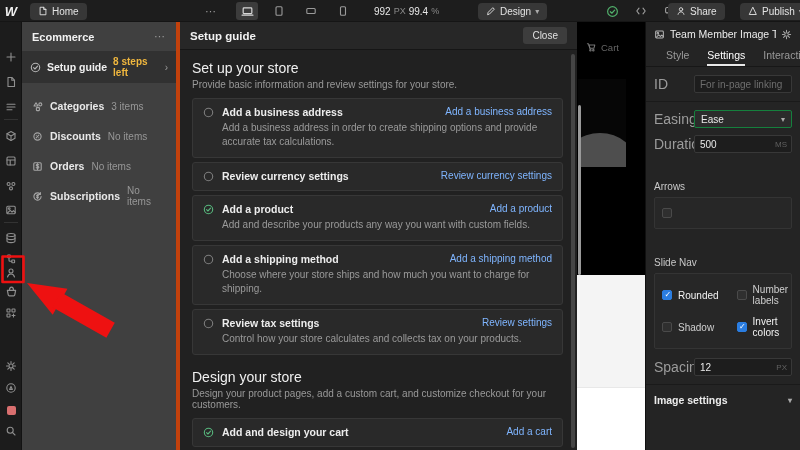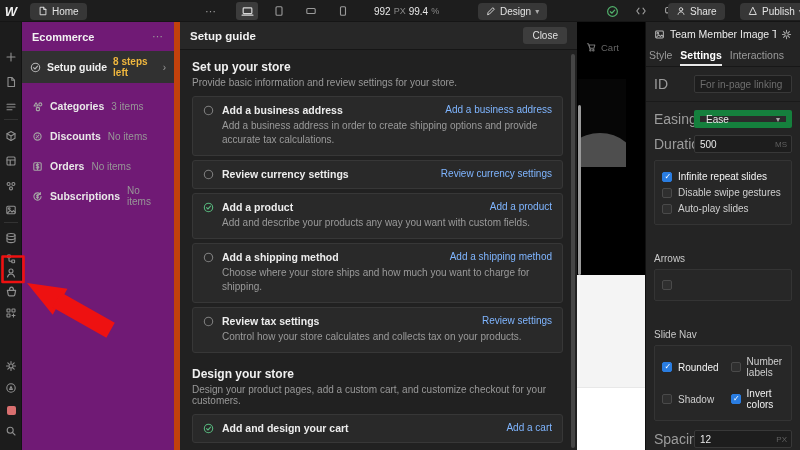--- a/index.html
+++ b/index.html
@@ -22,39 +22,39 @@
   .tbico{color:#9f9f9f;display:flex;align-items:center;justify-content:center;width:20px}
   .chev{font-size:8px;color:#aaa}
 
   
   .rail{position:absolute;left:0;top:22px;width:22px;bottom:0;background:#1c1c1c;border-right:1px solid #131313;z-index:4}
   .ri{position:absolute;left:0;width:22px;height:20px;display:flex;align-items:center;justify-content:center;color:#8f8f8f}
   .rsep{position:absolute;left:4px;width:14px;height:1px;background:#333}
   .red-dot{width:9px;height:9px;border-radius:2px;background:#d96f6f}
 
   
-  .ecom{position:absolute;left:22px;top:22px;width:158px;bottom:0;background:#701a75;border-right:6px solid #c2410c;z-index:3}
+  .ecom{position:absolute;left:22px;top:22px;width:158px;bottom:0;background:#404040;border-right:4px solid #c2410c;z-index:3}
   .ecom-head{display:flex;align-items:center;justify-content:space-between;padding:8px 10px 7px}
   .ecom-title{font-size:11px;font-weight:bold;color:#f2f2f2}
   .ecom-setup{background:#313131;display:flex;align-items:center;gap:6px;padding:5px 8px;margin:1px 0 8px;color:#b5b5b5}
   .ecom-setup .lb{font-size:10.5px;font-weight:bold;color:#f0f0f0}
   .yellow{color:#f0b73e;font-size:10px;font-weight:bold;flex:1}
   .chv-r{color:#9a9a9a;font-size:10px}
   .ecom-item{display:flex;align-items:center;gap:7px;padding:0 10px;height:30px;color:#a5a5a5}
   .ecom-item .lb{font-size:10.5px;font-weight:bold;color:#e9e9e9}
   .ecom-item .ct{font-size:10px;color:#979797}
 
   
   .setup{position:absolute;left:180px;top:22px;width:397px;bottom:0;background:#212121;z-index:3}
   .setup-head{height:28px;background:#272727;border-bottom:1px solid #161616;display:flex;align-items:center;justify-content:space-between;padding:0 10px}
   .setup-title{font-size:11.5px;font-weight:bold;color:#f2f2f2}
   .close-btn{background:#3d3d3d;border-radius:3px;font-size:10px;color:#e0e0e0;padding:3px 9px}
   .setup-body{padding:10px 14px 0 12px;height:400px;overflow:hidden}
   .sec{margin-bottom:14px}
-  .sec-h{font-size:12px;font-weight:bold;color:#f0f0f0;margin-bottom:3px}
+  .sec-h{font-size:14px;font-weight:normal;color:#f0f0f0;margin-bottom:3px}
   .sec-sub{font-size:10px;color:#999;margin-bottom:8px}
   .card{background:#292929;border:1px solid #373737;border-radius:3px;padding:7px 10px 8px;margin-bottom:4px}
   .card-top{display:flex;align-items:flex-start;gap:8px}
   .st-ic{margin-top:1px;color:#7e7e7e}
   .card.is-done .st-ic{color:#58b87e}
   .st-ic .done-ic{display:none}
   .card.is-done .st-ic .done-ic{display:block}
   .card-title{font-size:10.5px;font-weight:bold;color:#ededed;flex:1}
   .card-link{font-size:10px;color:#7fb5ff;white-space:nowrap}
   .card-desc{font-size:10px;color:#9a9a9a;margin:3px 0 0 19px;line-height:1.4;max-width:330px}
@@ -67,41 +67,41 @@
   .hero::after{content:"";position:absolute;left:-14px;bottom:-28px;width:72px;height:62px;background:#4e4e4e;border-radius:50%}
   .hero::before{content:"";position:absolute;right:-22px;bottom:-32px;width:62px;height:56px;background:#383838;border-radius:50%}
   .graysec{position:absolute;top:253px;left:0;width:68px;height:112px;background:#f4f4f4}
   .cv-foot{position:absolute;top:365px;left:0;width:68px;bottom:0;background:#fff;border-top:1px solid #e8e8e8}
   .cv-scroll{position:absolute;left:1px;top:83px;width:3px;height:170px;background:#9a9a9a;border-radius:2px}
 
   
   .settings{position:absolute;left:645px;top:22px;width:155px;bottom:0;background:#242424;border-left:1px solid #101010;z-index:3;overflow:hidden}
   .set-head{height:24px;display:flex;align-items:center;gap:5px;padding:0 8px;color:#b5b5b5}
   .set-title{font-size:10.5px;color:#ececec;flex:1;white-space:nowrap;overflow:hidden}
-  .tabs{display:flex;gap:8px;padding:0 3px;height:21px;border-bottom:1px solid #171717}
+  .tabs{display:flex;gap:18px;padding:0 20px;height:21px;border-bottom:1px solid #171717}
   .tab{font-size:10.5px;color:#9a9a9a;display:flex;align-items:center;height:100%;border-bottom:2px solid transparent}
-  .tab.active{color:#fff;border-color:#e8e8e8;font-weight:bold}
+  .tab.active{color:#fff;border-color:#e8e8e8;font-weight:normal}
   .set-body{padding:8px 8px 0}
   .row{display:flex;align-items:center;margin-bottom:7px}
   .lab{width:40px;font-size:14px;color:#9c9c9c;flex-shrink:0}
   .field{flex:1;height:18px;background:#1d1d1d;border:1px solid #383838;border-radius:2px;display:flex;align-items:center;padding:0 5px;font-size:10px;color:#e8e8e8;font-family:"Liberation Sans",sans-serif;width:100%}
   input.field{outline:none}
   input.field::placeholder{color:#6e6e6e}
   .fwrap{flex:1;position:relative;display:flex}
   .unit{position:absolute;right:5px;top:5px;color:#606060;font-size:8px}
-  .select{flex:1;height:18px;background:#2b2b2b;border:6px solid #15803d;border-radius:2px;display:flex;align-items:center;justify-content:space-between;padding:0 6px;font-size:10px;color:#e8e8e8}
+  .select{flex:1;height:18px;background:#2b2b2b;border:1px solid #15803d;border-radius:2px;display:flex;align-items:center;justify-content:space-between;padding:0 6px;font-size:10px;color:#e8e8e8}
   .hr{height:1px;background:#1a1a1a;margin:8px -8px}
   .groupbox{background:#272727;border:1px solid #343434;border-radius:2px;padding:5px 7px;margin-bottom:9px}
   .cb{display:flex;align-items:center;gap:6px;margin:5px 0;font-size:10px;color:#cfcfcf}
   .cb .box{width:10px;height:10px;border-radius:2px;background:#2f2f2f;border:1px solid #4a4a4a;flex-shrink:0;position:relative}
   .cb.on .box{background:#2a7de1;border-color:#2a7de1}
   .cb.on .box::after{content:"✓";position:absolute;color:#fff;font-size:8px;left:1.5px;top:-1px}
   .cb.on{color:#f2f2f2}
   .seclab{font-size:10px;color:#c9c9c9;margin:28px 0 5px}
-  .grid2{display:grid;grid-template-columns:1.05fr 1fr;column-gap:12px}
+  .grid2{display:grid;grid-template-columns:1.05fr 1fr;column-gap:18px}
   .imgset-h{display:flex;justify-content:space-between;align-items:center;font-weight:bold;font-size:10.5px;color:#ececec;margin:9px 0 8px}
 
   
   .annot{position:absolute;left:0;top:0;width:800px;height:450px;z-index:60;pointer-events:none}
 </style>
 </head>
 <body>
 
 <div id="app">
 
@@ -526,34 +526,20 @@
           <span class="chev">▾</span>
         </div>
       </div>
       <div class="row">
         <span class="lab">Duration</span>
         <span class="fwrap">
           <input class="field" value="500" style="">
           <span class="unit">MS</span>
         </span>
       </div>
-      <div class="groupbox">
-        <div class="cb on">
-            <span class="box"></span>
-            <span>Infinite repeat slides</span>
-          </div>
-        <div class="cb">
-            <span class="box"></span>
-            <span>Disable swipe gestures</span>
-          </div>
-        <div class="cb">
-            <span class="box"></span>
-            <span>Auto-play slides</span>
-          </div>
-      </div>
       <div class="seclab">Arrows</div>
       <div class="groupbox">
         <div class="cb">
             <span class="box"></span>
           </div>
       </div>
       <div class="seclab">Slide Nav</div>
       <div class="groupbox grid2">
         <div class="cb on">
             <span class="box"></span>

